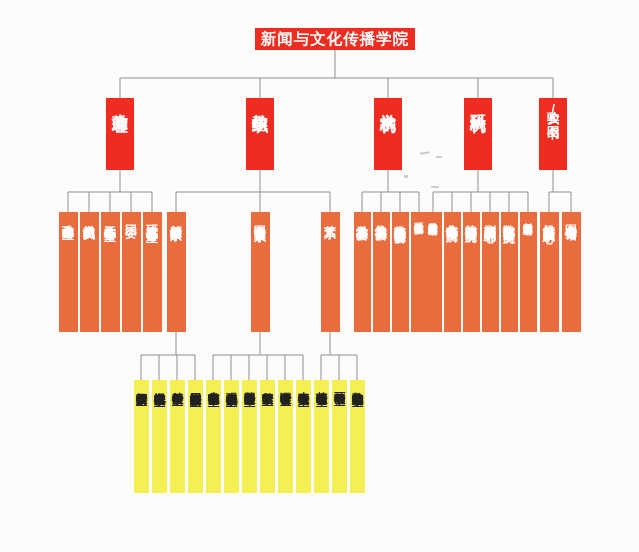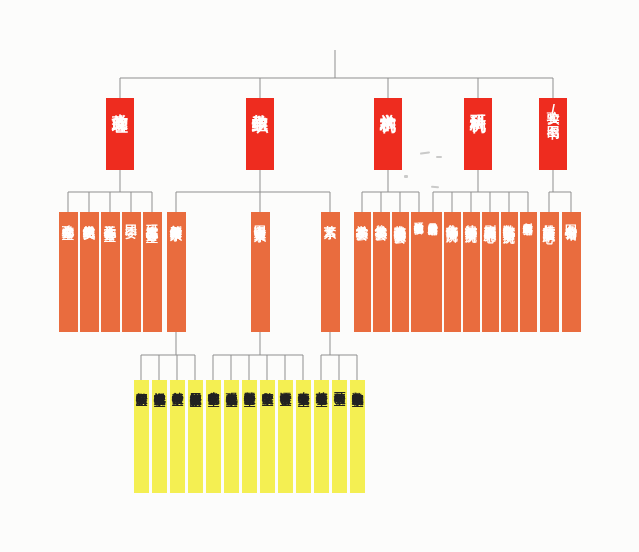--- a/index.html
+++ b/index.html
@@ -32,20 +32,23 @@
   .a3{left:404px;top:175px;width:4px;height:3px;}
   .a4{left:431px;top:186px;width:8px;height:2px;transform:rotate(5deg);}
 </style>
 </head>
 <body>
 
 <div class="canvas" style="--red: #ee2c1f; --orange: #e96c3e; --yellow: #f4ef52; --l4text: #222222;">
   <svg id="connectors" width="639" height="552">
       <path d="M335 50L335 78M120 78L553 78M120 78L120 98M120 170L120 192M68 192L152 192M68 192L68 212M89 192L89 212M110 192L110 212M131 192L131 212M152 192L152 212M260 78L260 98M260 170L260 192M176 192L330 192M176 192L176 212M260 192L260 212M330 192L330 212M388 78L388 98M388 170L388 192M362 192L419 192M362 192L362 212M381 192L381 212M400 192L400 212M419 192L419 212M478 78L478 98M478 170L478 192M433 192L528 192M433 192L433 212M452 192L452 212M471 192L471 212M490 192L490 212M509 192L509 212M528 192L528 212M553 78L553 98M553 170L553 192M549 192L571 192M549 192L549 212M571 192L571 212M176 332L176 355M141 355L195 355M141 355L141 380M159 355L159 380M177 355L177 380M195 355L195 380M260 332L260 355M213 355L303 355M213 355L213 380M231 355L231 380M249 355L249 380M267 355L267 380M285 355L285 380M303 355L303 380M330 332L330 355M321 355L357 355M321 355L321 380M339 355L339 380M357 355L357 380" fill="none" stroke="#8f8f8f" stroke-width="1"></path>
     </svg>
+  <div class="node root" id="rootBox" style="left: 255px; top: 28px; width: 160px; height: 22px;">
+    <span>新闻与文化传播学院</span>
+  </div>
   <div id="nodes">
       <div class="node vbox l2" style="left: 106px; top: 98px; width: 28px; height: 72px;">
         <span>党政管理</span>
       </div>
       <div class="node vbox l3" style="left: 58.5px; top: 212px; width: 19px; height: 120px;">
         <span>党政办公室</span>
       </div>
       <div class="node vbox l3" style="left: 79.5px; top: 212px; width: 19px; height: 120px;">
         <span>党委组织员</span>
       </div>

